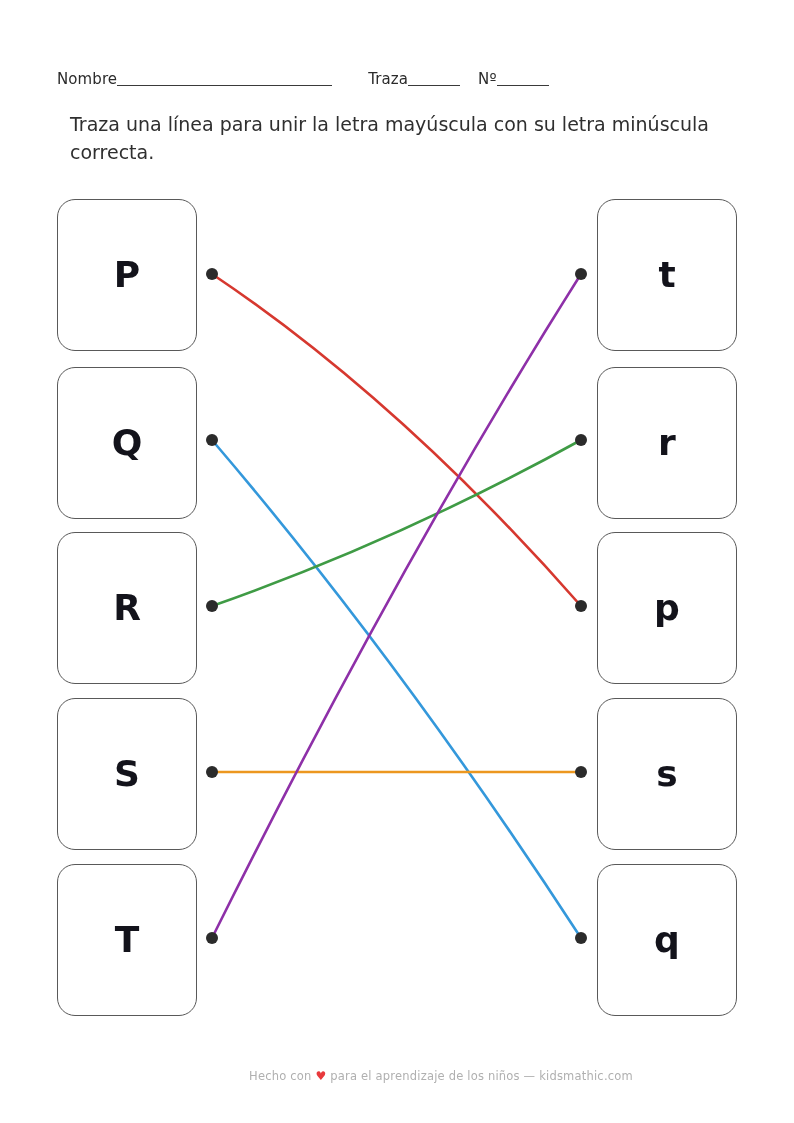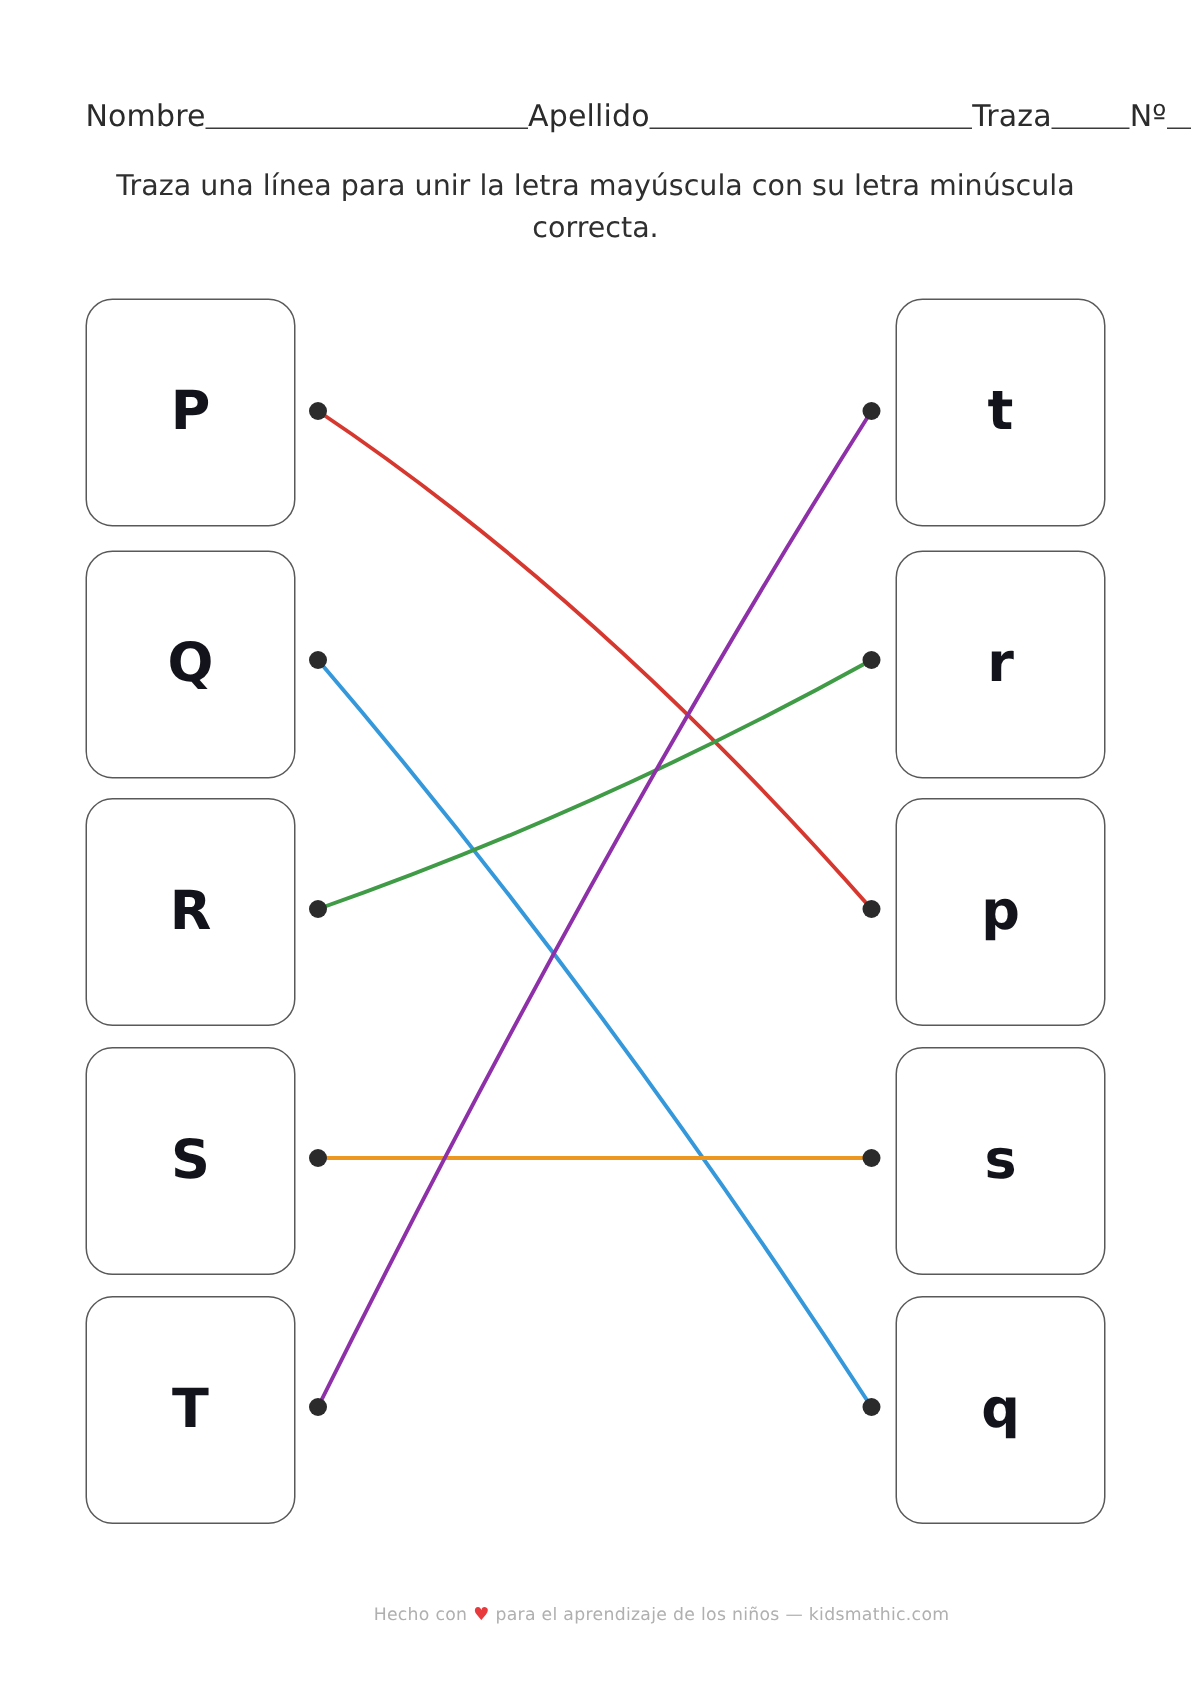--- a/index.html
+++ b/index.html
@@ -26,21 +26,21 @@
     align-items: flex-end;
     font-size: 15px;
     color: #2e2e2e;
     white-space: nowrap;
   }
   .field {
     display: flex;
     align-items: flex-end;
   }
   .field-label {
-    font-size: 20px;
+    font-size: 15px;
     color: #2b2b2b;
     letter-spacing: .1px;
     line-height: 1;
     padding-bottom: 1px;
   }
   .field-rule {
     border-bottom: 1px solid #3a3a3a;
     height: 1px;
     margin-bottom: 2px;
   }
@@ -49,21 +49,20 @@
   .rule-clase    { width: 52px;  }
   .rule-numero   { width: 52px;  }
   .field-gap { width: 18px; }
 
   
   .instruction {
     position: absolute;
     left: 70px;
     top: 111px;
     width: 654px;
-    text-align: center;
     font-size: 19px;
     line-height: 1.45;
     color: #2f2f2f;
   }
 
   
   .board {
     position: absolute;
     left: 0;
     top: 0;
@@ -119,24 +118,20 @@
 </style>
 </head>
 <body>
 
 <div class="header-row">
   <div class="field">
     <span class="field-label">Nombre</span>
     <span class="field-rule rule-nombre"></span>
   </div>
   <div class="field-gap"></div>
-  <div class="field">
-    <span class="field-label">Apellido</span>
-    <span class="field-rule rule-apellido"></span>
-  </div>
   <div class="field-gap"></div>
   <div class="field">
     <span class="field-label">Traza</span>
     <span class="field-rule rule-clase"></span>
   </div>
   <div class="field-gap"></div>
   <div class="field">
     <span class="field-label">Nº</span>
     <span class="field-rule rule-numero"></span>
   </div>

